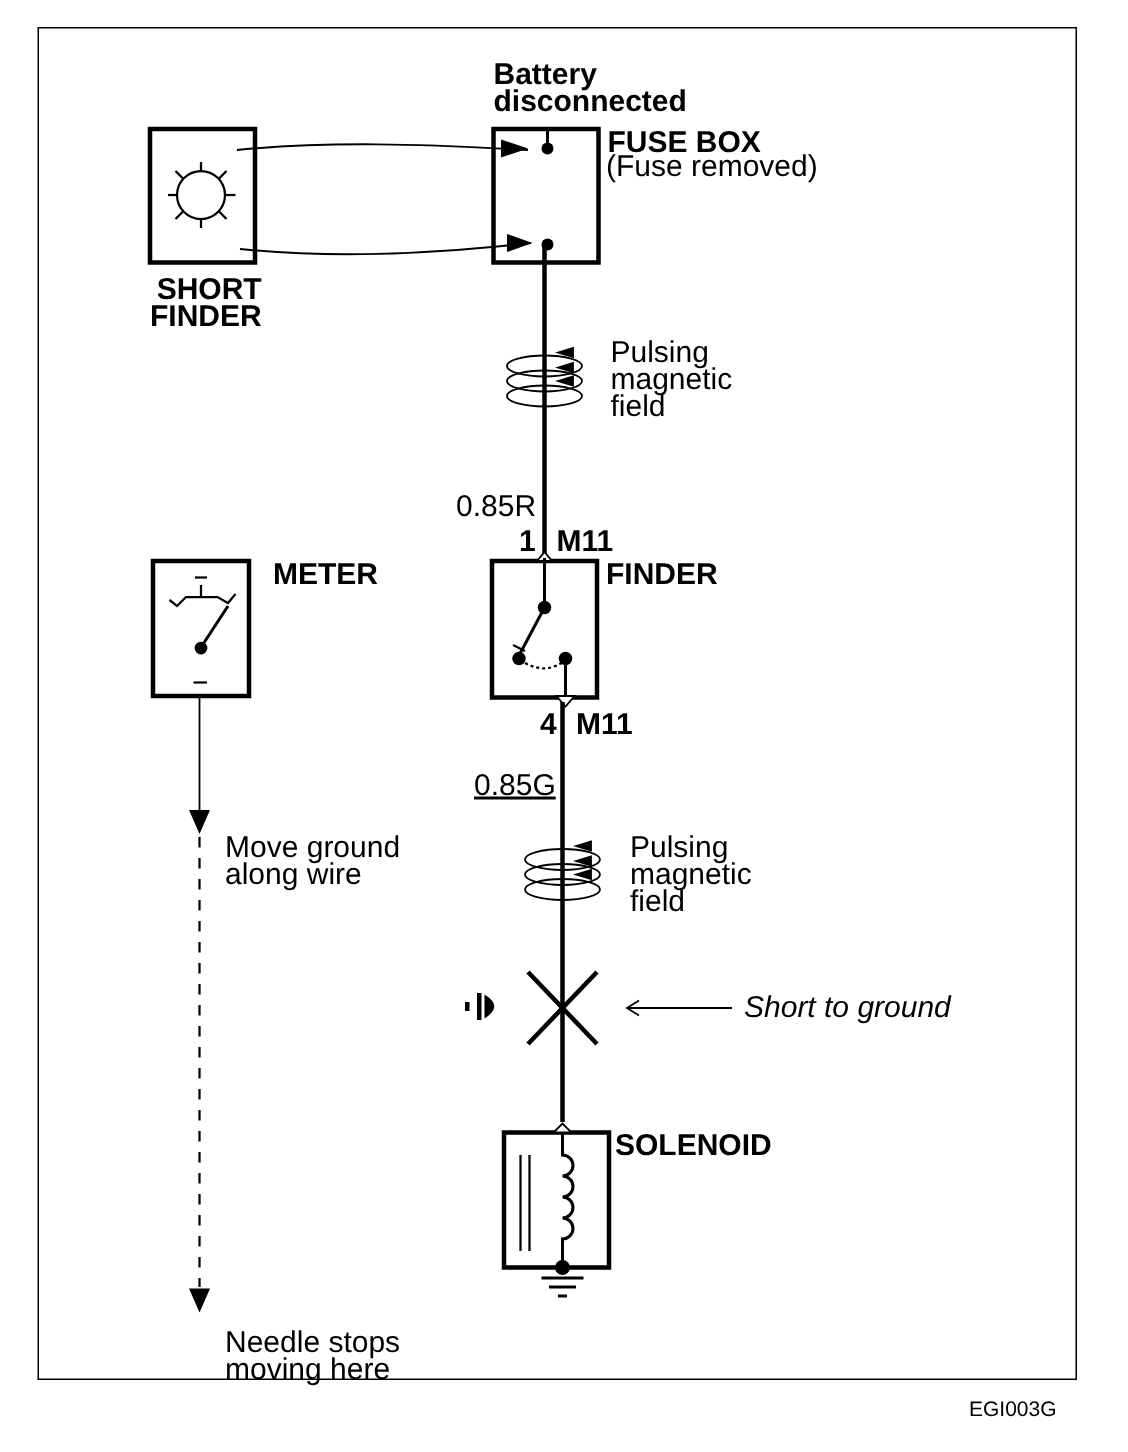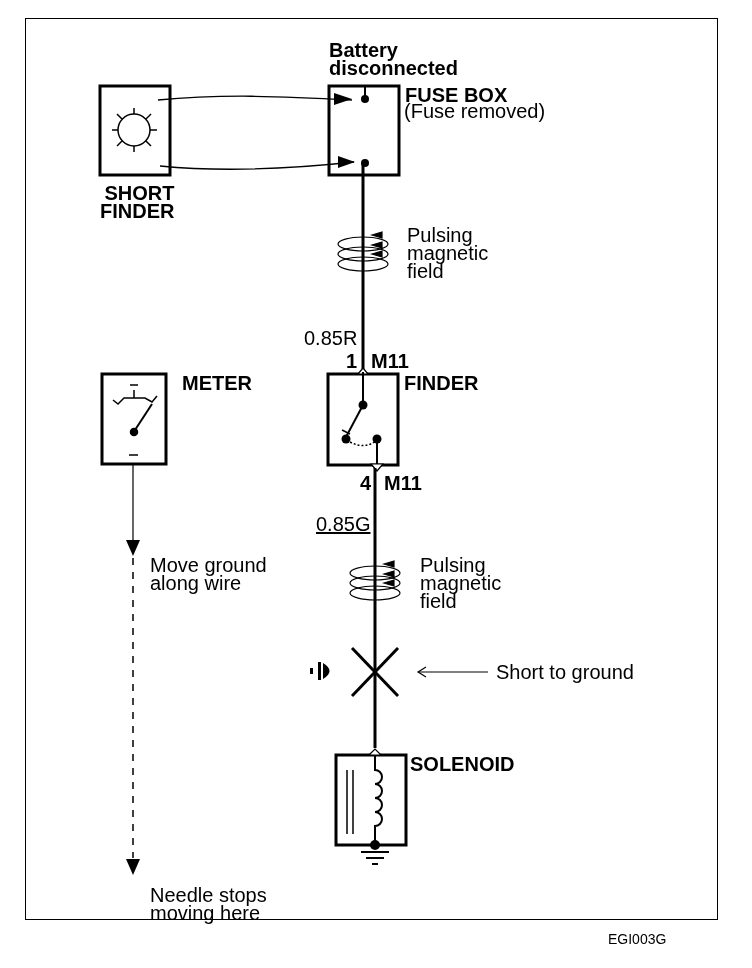--- a/index.html
+++ b/index.html
@@ -162,22 +162,22 @@
   <div>Pulsing</div>
   <div>magnetic</div>
   <div>field</div>
 </div>
 
 <div class="lbl" style="left:150px;top:556px;">
   <div>Move ground</div>
   <div>along wire</div>
 </div>
 
-<div class="lbl" style="left:496px;top:663px;">Short to ground</div>
+<div class="lbl" style="left:496px;top:663px;font-style:italic;">Short to ground</div>
 
 <div class="lbl b" style="left:410px;top:755px;">SOLENOID</div>
 
 <div class="lbl" style="left:150px;top:886px;">
   <div>Needle stops</div>
   <div>moving here</div>
 </div>
 
-<div class="lbl tiny" style="left:608px;top:930px;">EGI003G</div>
+<div class="lbl tiny" style="left:646px;top:930px;">EGI003G</div>
 
 </body></html>

